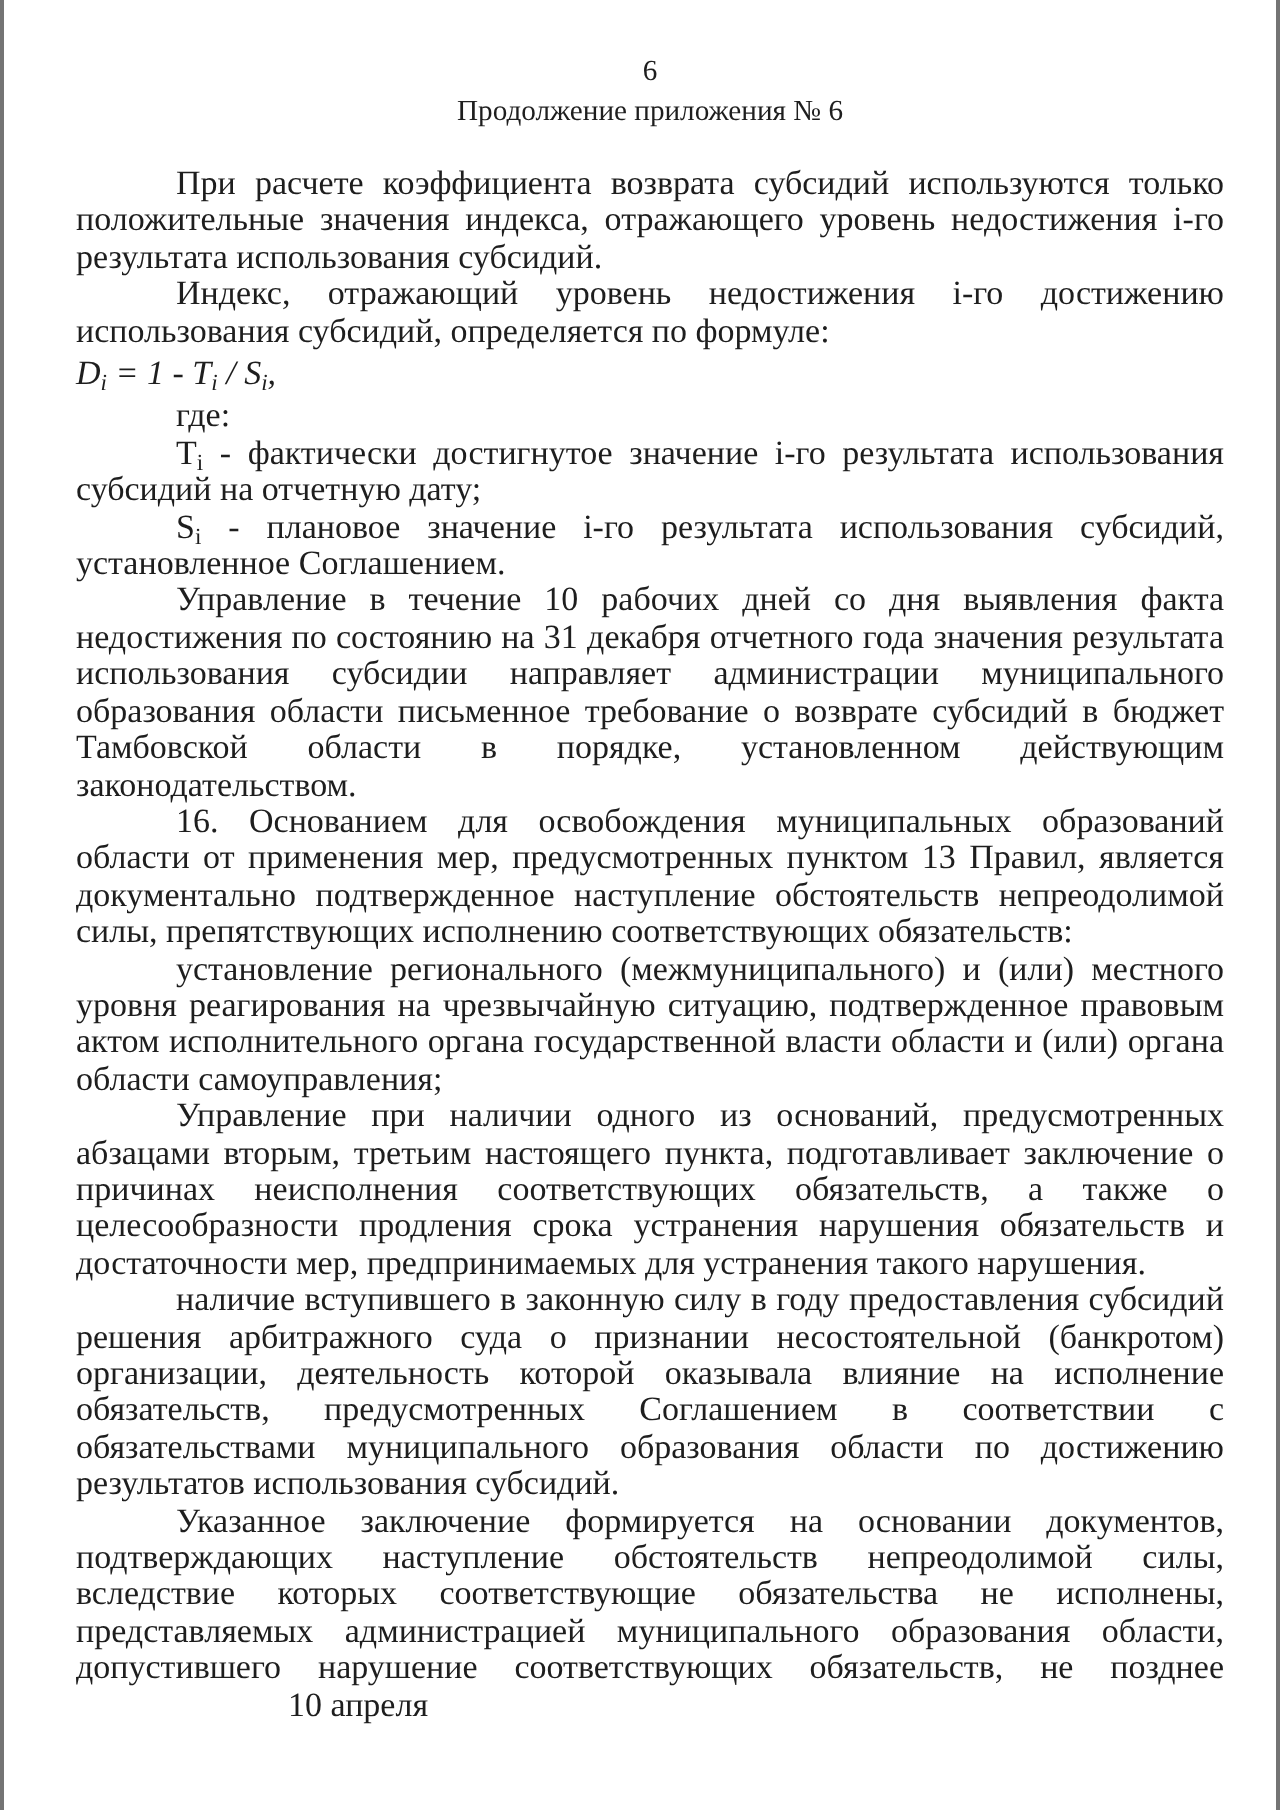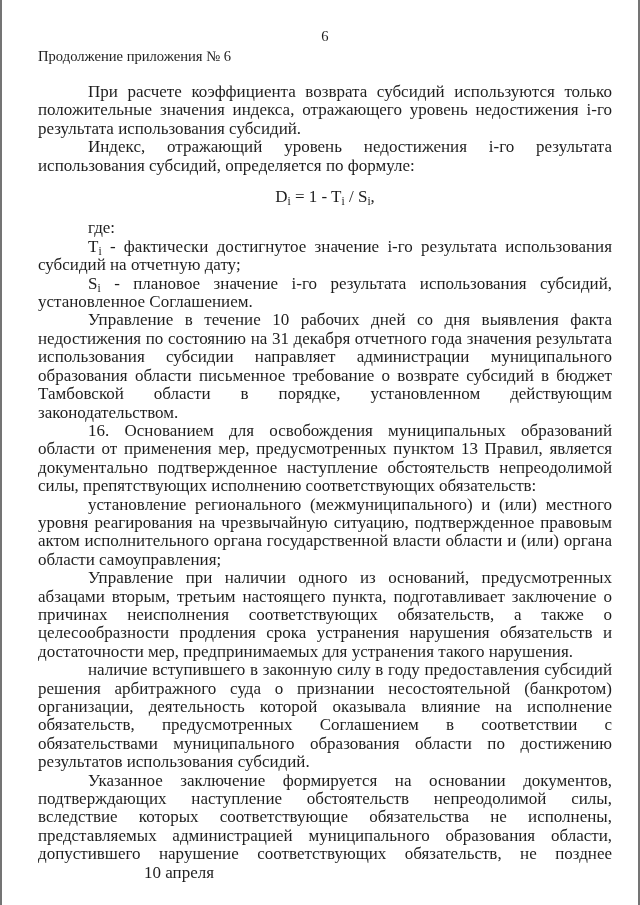--- a/index.html
+++ b/index.html
@@ -27,37 +27,37 @@
   }
   .scan-edge.left  { left: 0; }
   .scan-edge.right { right: 0; }
 
   .page-number {
     text-align: center;
     font-size: 14.6px;
     margin: 0 0 3px 0;
   }
   .continuation {
-    text-align: left;
+    text-align: center;
     font-size: 14.6px;
     margin: 0 0 18px 0;
   }
   .body-text {
     font-size: 17px;
     line-height: 18.4px;
     text-align: justify;
   }
   .para {
     margin: 0;
     text-indent: 50px;
   }
   .formula {
-    text-align: center;
     text-indent: 0;
-    margin: 13px 0;
+    margin: 3px 0;
+    font-style: italic;
   }
   sub {
     font-size: 0.68em;
     vertical-align: baseline;
     position: relative;
     top: 0.28em;
     line-height: 0;
   }
   .gap {
     display: inline-block;
@@ -70,21 +70,21 @@
 
 <div class="page">
   <div class="scan-edge left"></div>
   <div class="scan-edge right"></div>
 
   <div class="page-number">6</div>
   <div class="continuation">Продолжение приложения № 6</div>
 
   <div class="body-text">
     <p class="para">При расчете коэффициента возврата субсидий используются только положительные значения индекса, отражающего уровень недостижения i-го результата использования субсидий.</p>
-    <p class="para">Индекс, отражающий уровень недостижения i-го результата использования субсидий, определяется по формуле:</p>
+    <p class="para">Индекс, отражающий уровень недостижения i-го достижению использования субсидий, определяется по формуле:</p>
 
     <p class="para formula"><span>D</span><sub>i</sub><span> = 1 - </span><span>T</span><sub>i</sub><span> / </span><span>S</span><sub>i</sub><span>,</span></p>
 
     <p class="para">где:</p>
 
     <p class="para"><span>T</span><sub>i</sub><span> - фактически достигнутое значение i-го результата использования субсидий на отчетную дату;</span></p>
 
     <p class="para"><span>S</span><sub>i</sub><span> - плановое значение i-го результата использования субсидий, установленное Соглашением.</span></p>
 
     <p class="para">Управление в течение 10 рабочих дней со дня выявления факта недостижения по состоянию на 31 декабря отчетного года значения результата использования субсидии направляет администрации муниципального образования области письменное требование о возврате субсидий в бюджет Тамбовской области в порядке, установленном действующим законодательством.</p>

